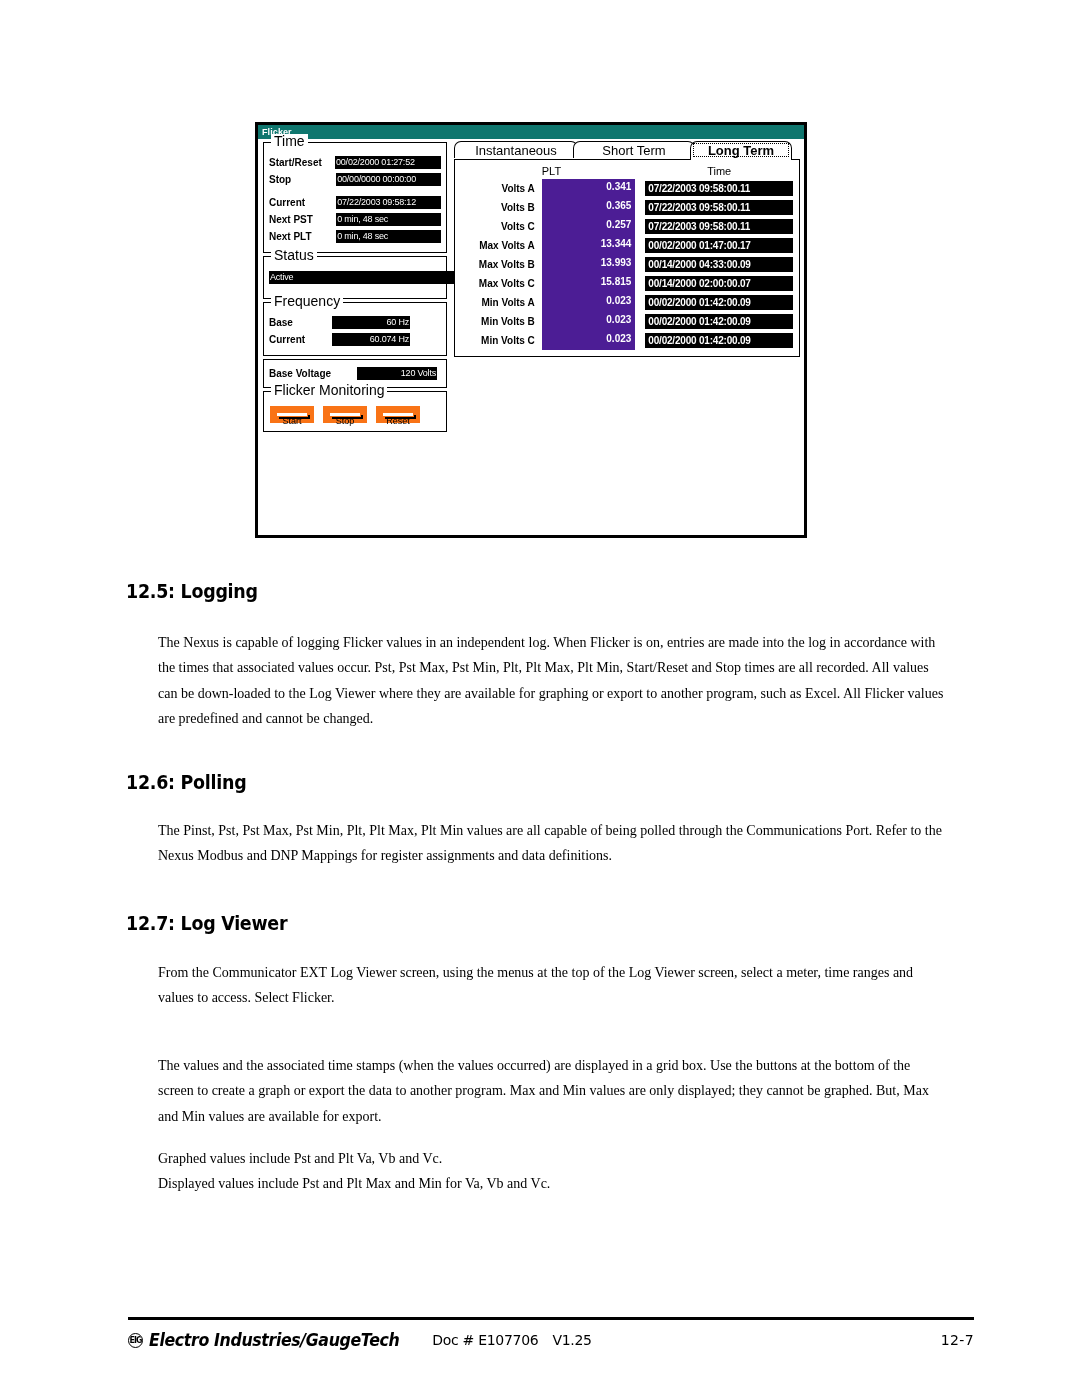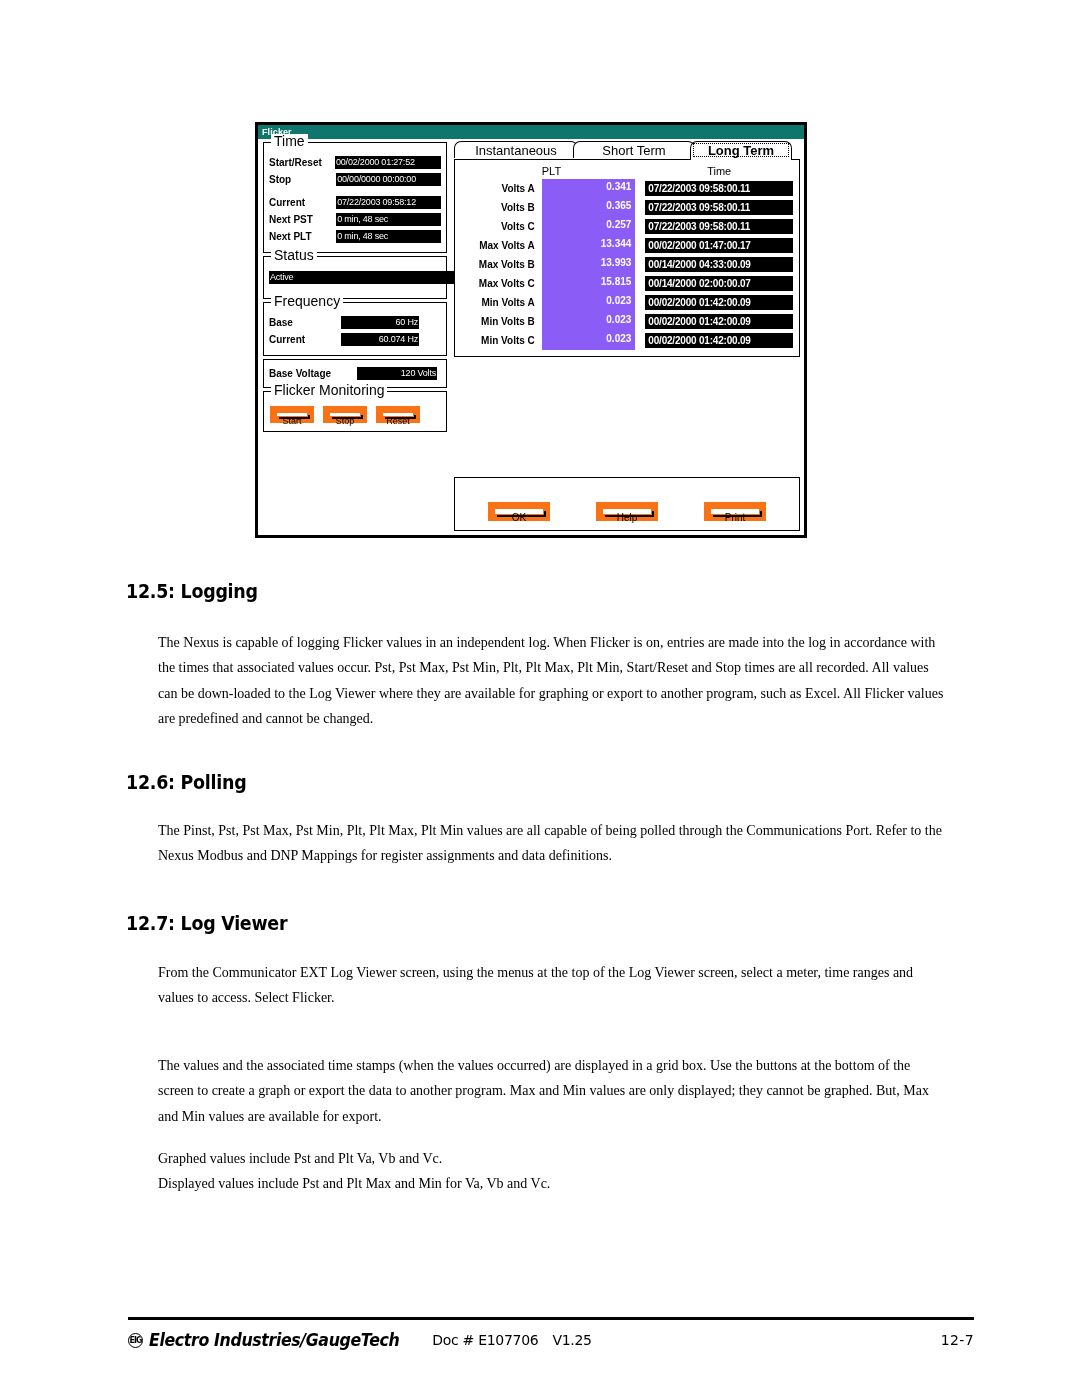--- a/index.html
+++ b/index.html
@@ -111,21 +111,21 @@
   
   .t-lbl-sr { width: 66px; }
   .t-lbl    { width: 68px; }
   .t-fld    { width: 106px; }
   .t-fld-w  { width: 106px; }
 
   
   .status-field { width: 200px; margin-top: 2px; margin-bottom: 8px; }
 
   
-  .f-lbl { width: 72px; }
+  .f-lbl { width: 63px; }
   .f-fld { width: 78px; }
 
   
   .plain-box {
     border: 1px solid #000;
     box-sizing: border-box;
     padding: 6px 5px 6px 5px;
     margin-bottom: 3px;
     background: #fff;
   }
@@ -249,21 +249,21 @@
     box-sizing: border-box;
     font-size: 10px;
     font-weight: bold;
     white-space: nowrap;
     font-family: "Liberation Sans", "DejaVu Sans", sans-serif;
   }
   .gr-val {
     width: 95px;
     height: 19px;
     line-height: 15px;
-    background: #8b5cf6;
+    background: #4c1d95;
     color: #fff;
     text-align: right;
     font-size: 10px;
     font-weight: bold;
     padding-right: 4px;
     box-sizing: border-box;
     font-family: "Liberation Sans", "DejaVu Sans", sans-serif;
   }
   .gr-time {
     width: 150px;
@@ -524,25 +524,20 @@
             <span class="gr-time">00/02/2000 01:42:00.09</span>
           </div>
           <div class="grid-row" style="margin-bottom:0">
             <span class="gr-label">Min Volts C</span>
             <span class="gr-val">0.023</span>
             <span class="gr-time">00/02/2000 01:42:00.09</span>
           </div>
         </div>
       </div>
 
-      <div class="bottom-bar">
-        <div class="btn btn-lg">OK</div>
-        <div class="btn btn-lg">Help</div>
-        <div class="btn btn-lg">Print</div>
-      </div>
 
     </div>
   </div>
 </div>
 
 <div class="doc-heading" id="h-logging">12.5: Logging</div>
 <div class="doc-para" id="p-logging">The Nexus is capable of logging Flicker values in an independent log.  When Flicker is on, entries are made into the log in accordance with the times that associated values occur.    Pst, Pst Max, Pst Min, Plt, Plt Max, Plt Min, Start/Reset and Stop times are all recorded.  All values can be down-loaded to the Log Viewer where they are available for graphing or export to another program, such as Excel.  All Flicker values are predefined and cannot be changed.</div>
 
 <div class="doc-heading" id="h-polling">12.6: Polling</div>
 <div class="doc-para" id="p-polling">The Pinst, Pst, Pst Max, Pst Min, Plt, Plt Max, Plt Min values are all capable of being polled through the Communications Port.  Refer to the Nexus Modbus and DNP Mappings for register assignments and data definitions.</div>

